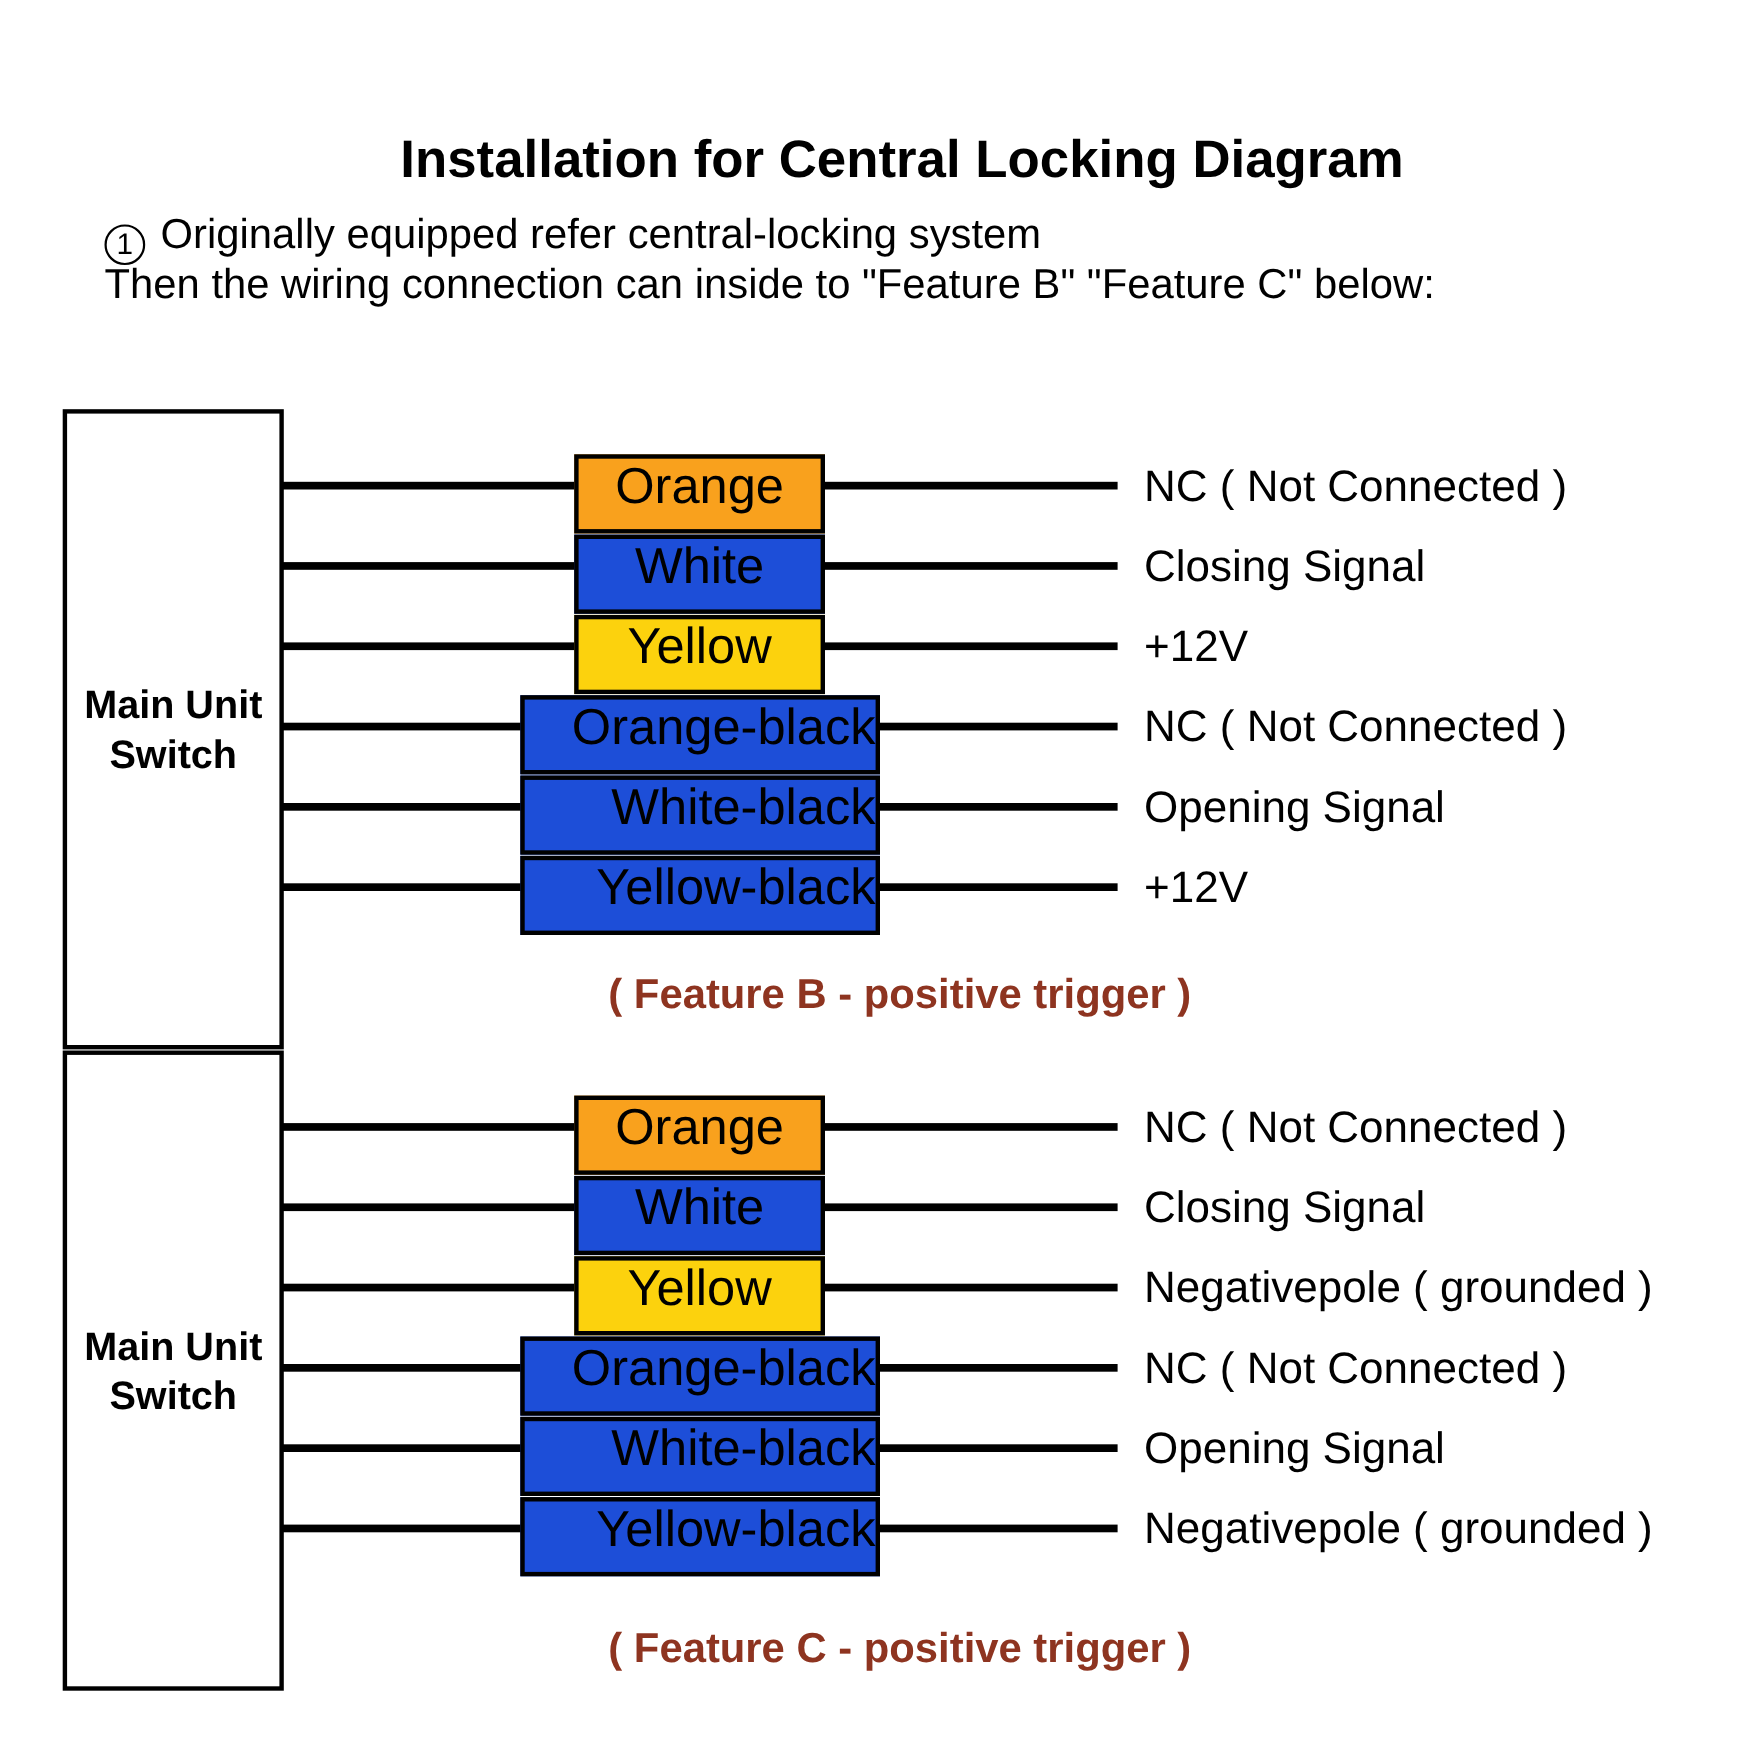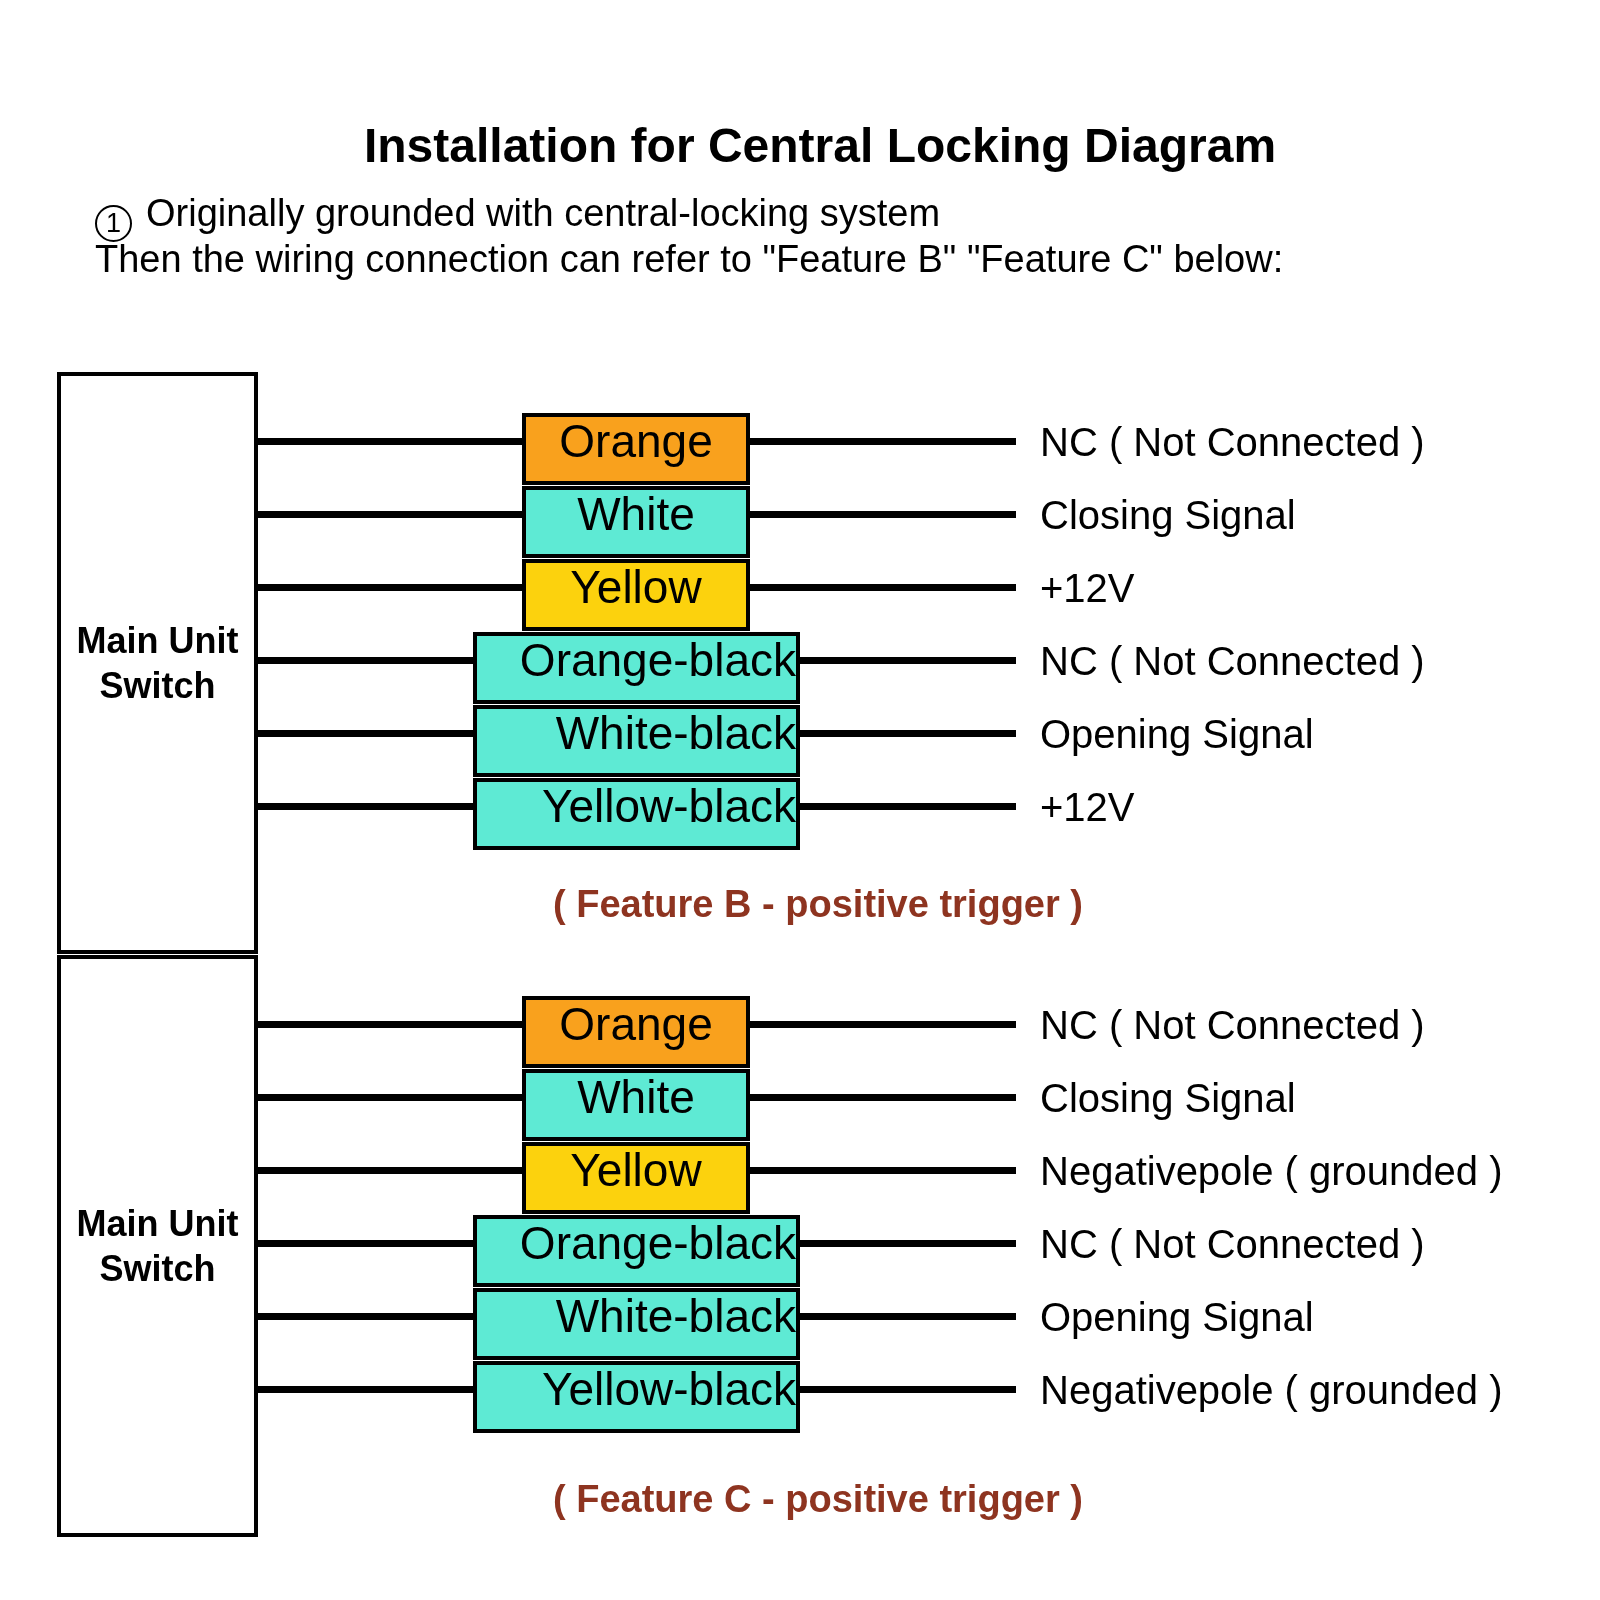--- a/index.html
+++ b/index.html
@@ -39,42 +39,42 @@
   .wide   .w-right { left:798px; width:218px; }
   .labelbox {
     position:absolute; top:0; height:72px; border:4px solid #000;
     box-sizing:border-box; background:#fff; text-align:center;
     font-size:46px; line-height:49px; white-space:nowrap;
   }
   .narrow .labelbox { left:522px; width:228px; }
   .wide   .labelbox { left:473px; width:327px;text-align:right; }
   .labelbox[data-fill="orange"] { background:#F9A11D; }
   .labelbox[data-fill="yellow"] { background:#FCD20D; }
-  .labelbox[data-fill="white"]  { background:#5eead4; }
+  .labelbox[data-fill="white"]  { background:#1d4ed8; }
   .signal {
     position:absolute; left:1040px; top:0; height:58px; line-height:58px;
     font-size:40px; white-space:nowrap;
   }
   .caption {
     position:absolute; left:0; width:1600px; text-align:center;
     font-size:38px; font-weight:bold; line-height:48px; color:#8E3420;padding-left:18px;
   }
   .section-b .caption { top:508px; }
   .section-c .caption { top:520px; }
 </style>
 </head>
 <body>
 
 <div class="canvas">
 
   <div class="title">Installation for Central Locking Diagram</div>
 
   <div class="notes">
-    <div class="note-line"><span class="circled">1</span><span>Originally grounded with central-locking system</span></div>
-    <div class="note-line"><span>Then the wiring connection can refer to "Feature B" "Feature C" below:</span></div>
+    <div class="note-line"><span class="circled">1</span><span>Originally equipped refer central-locking system</span></div>
+    <div class="note-line"><span>Then the wiring connection can inside to "Feature B" "Feature C" below:</span></div>
   </div>
 
   <div class="section section-b">
     <div class="main-box">
       <div>Main Unit</div>
       <div>Switch</div>
     </div>
 
     <div class="wire-row row-1 narrow">
       <div class="w-left"></div>

